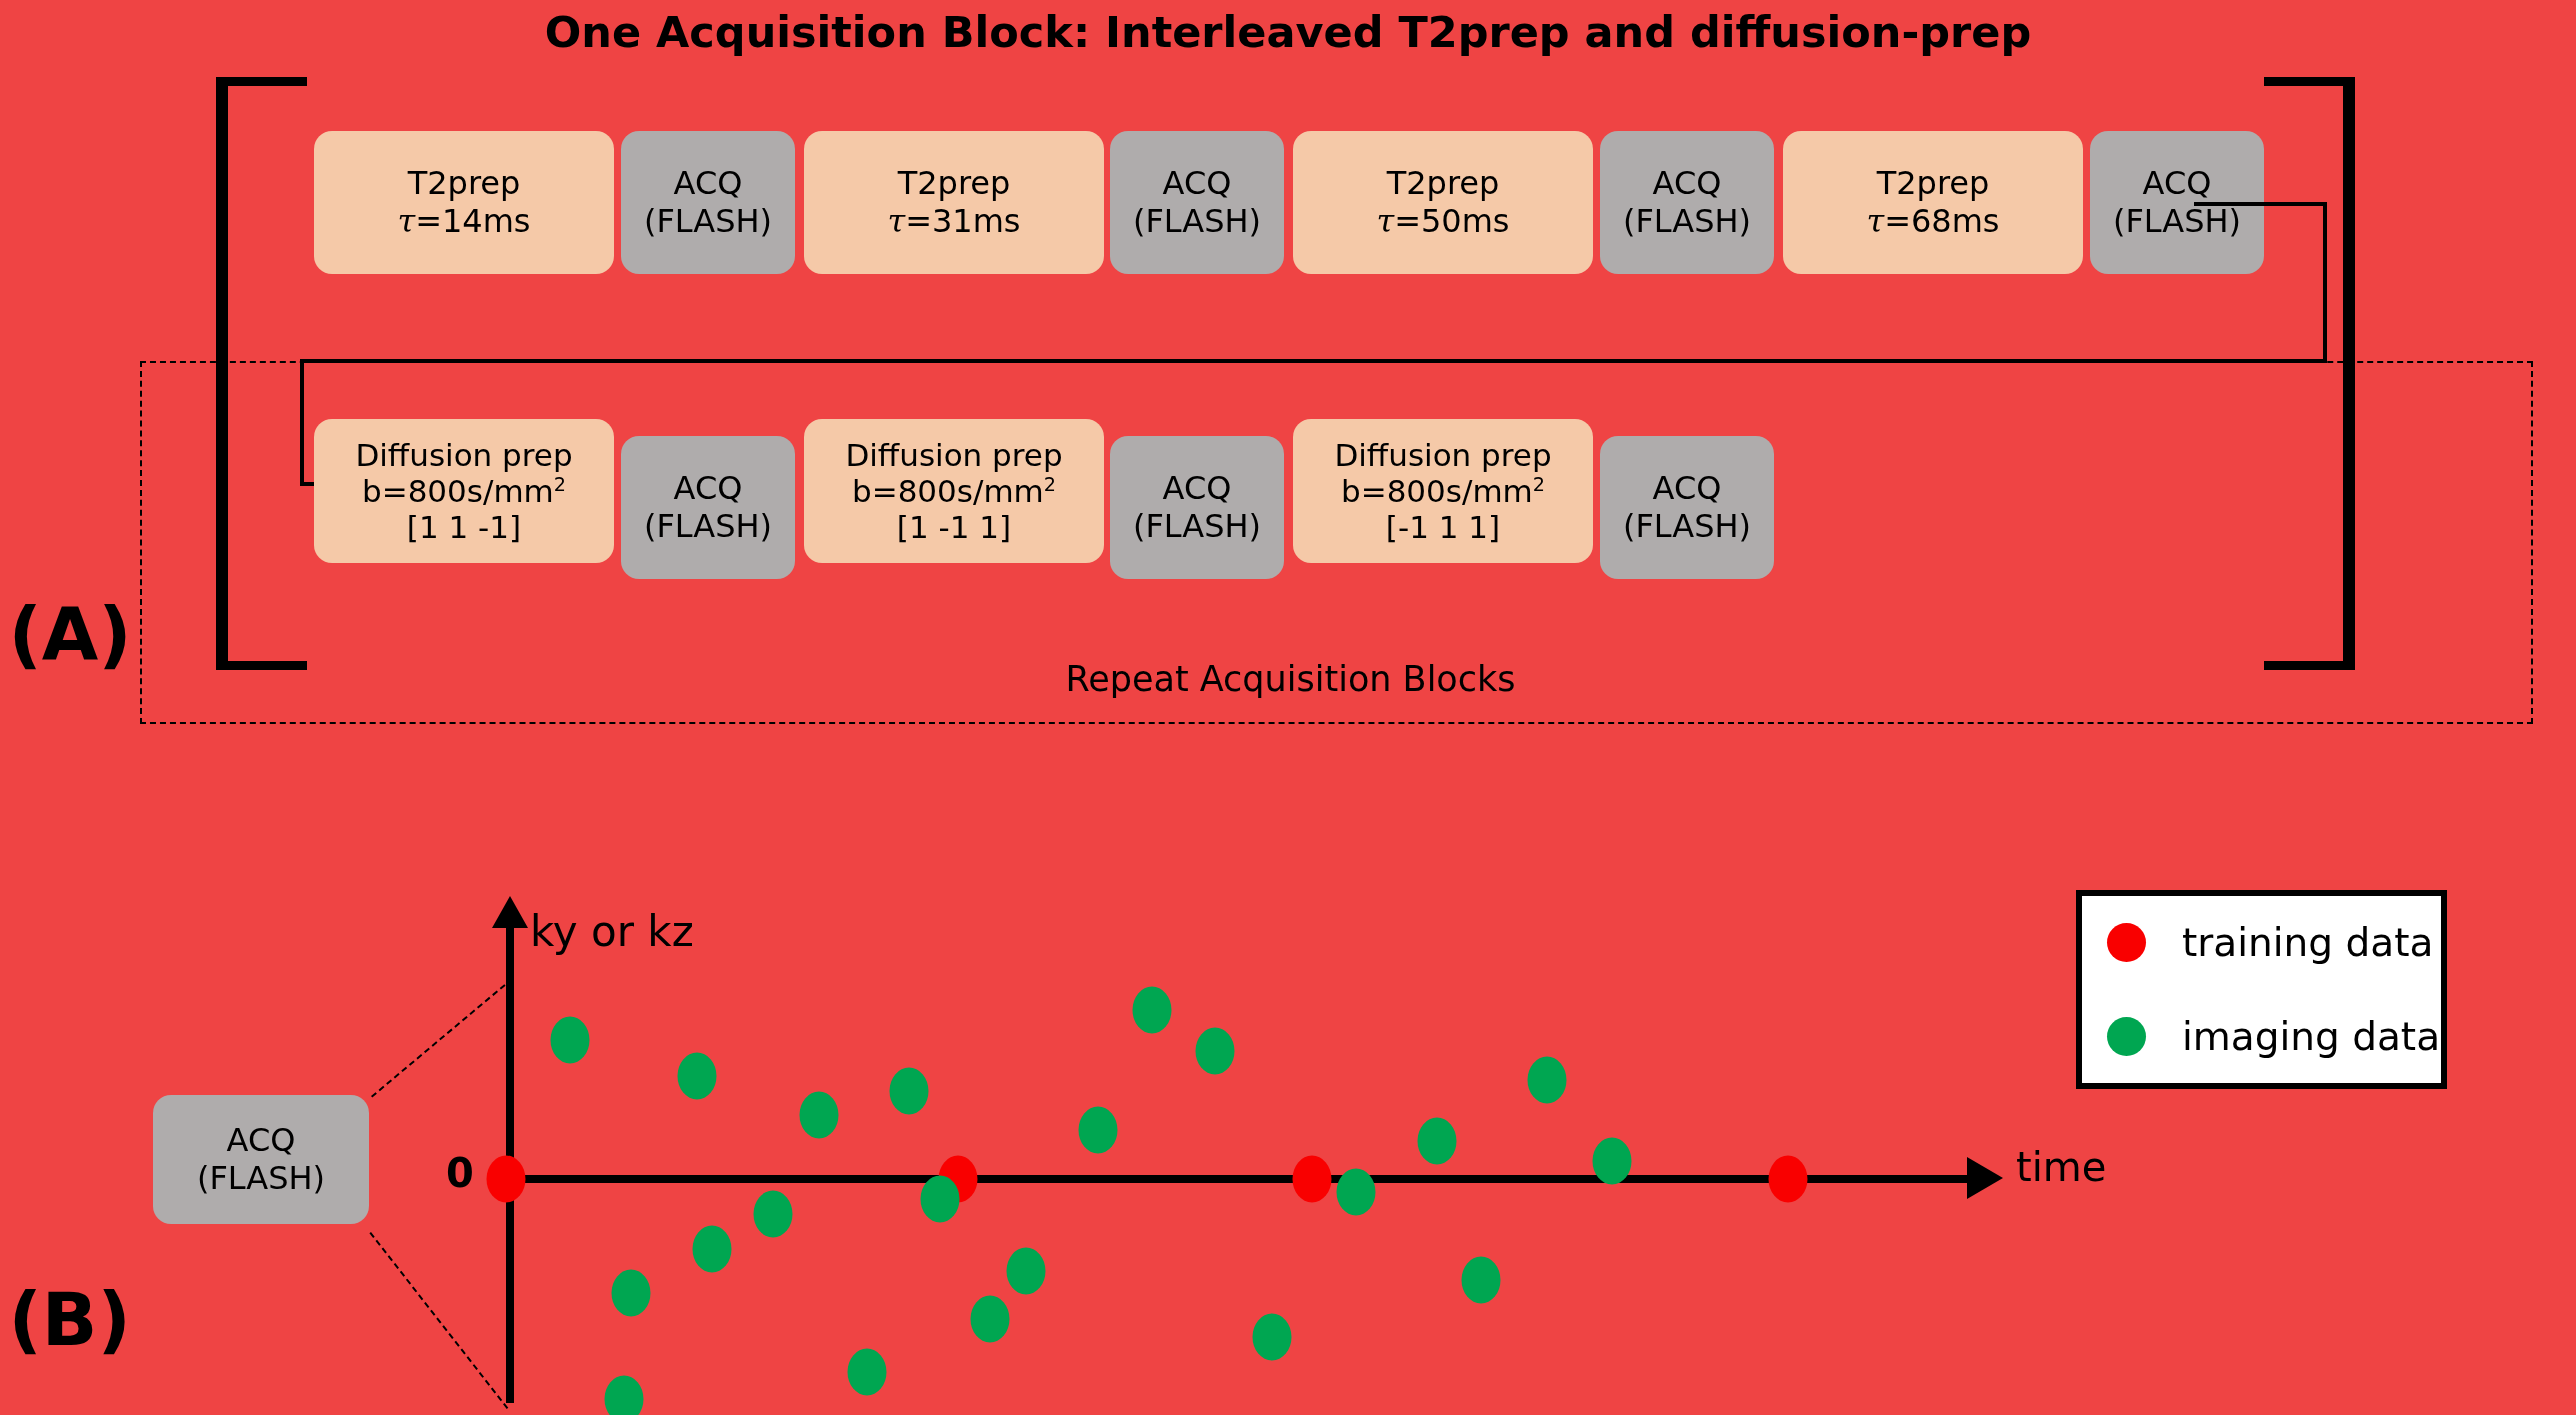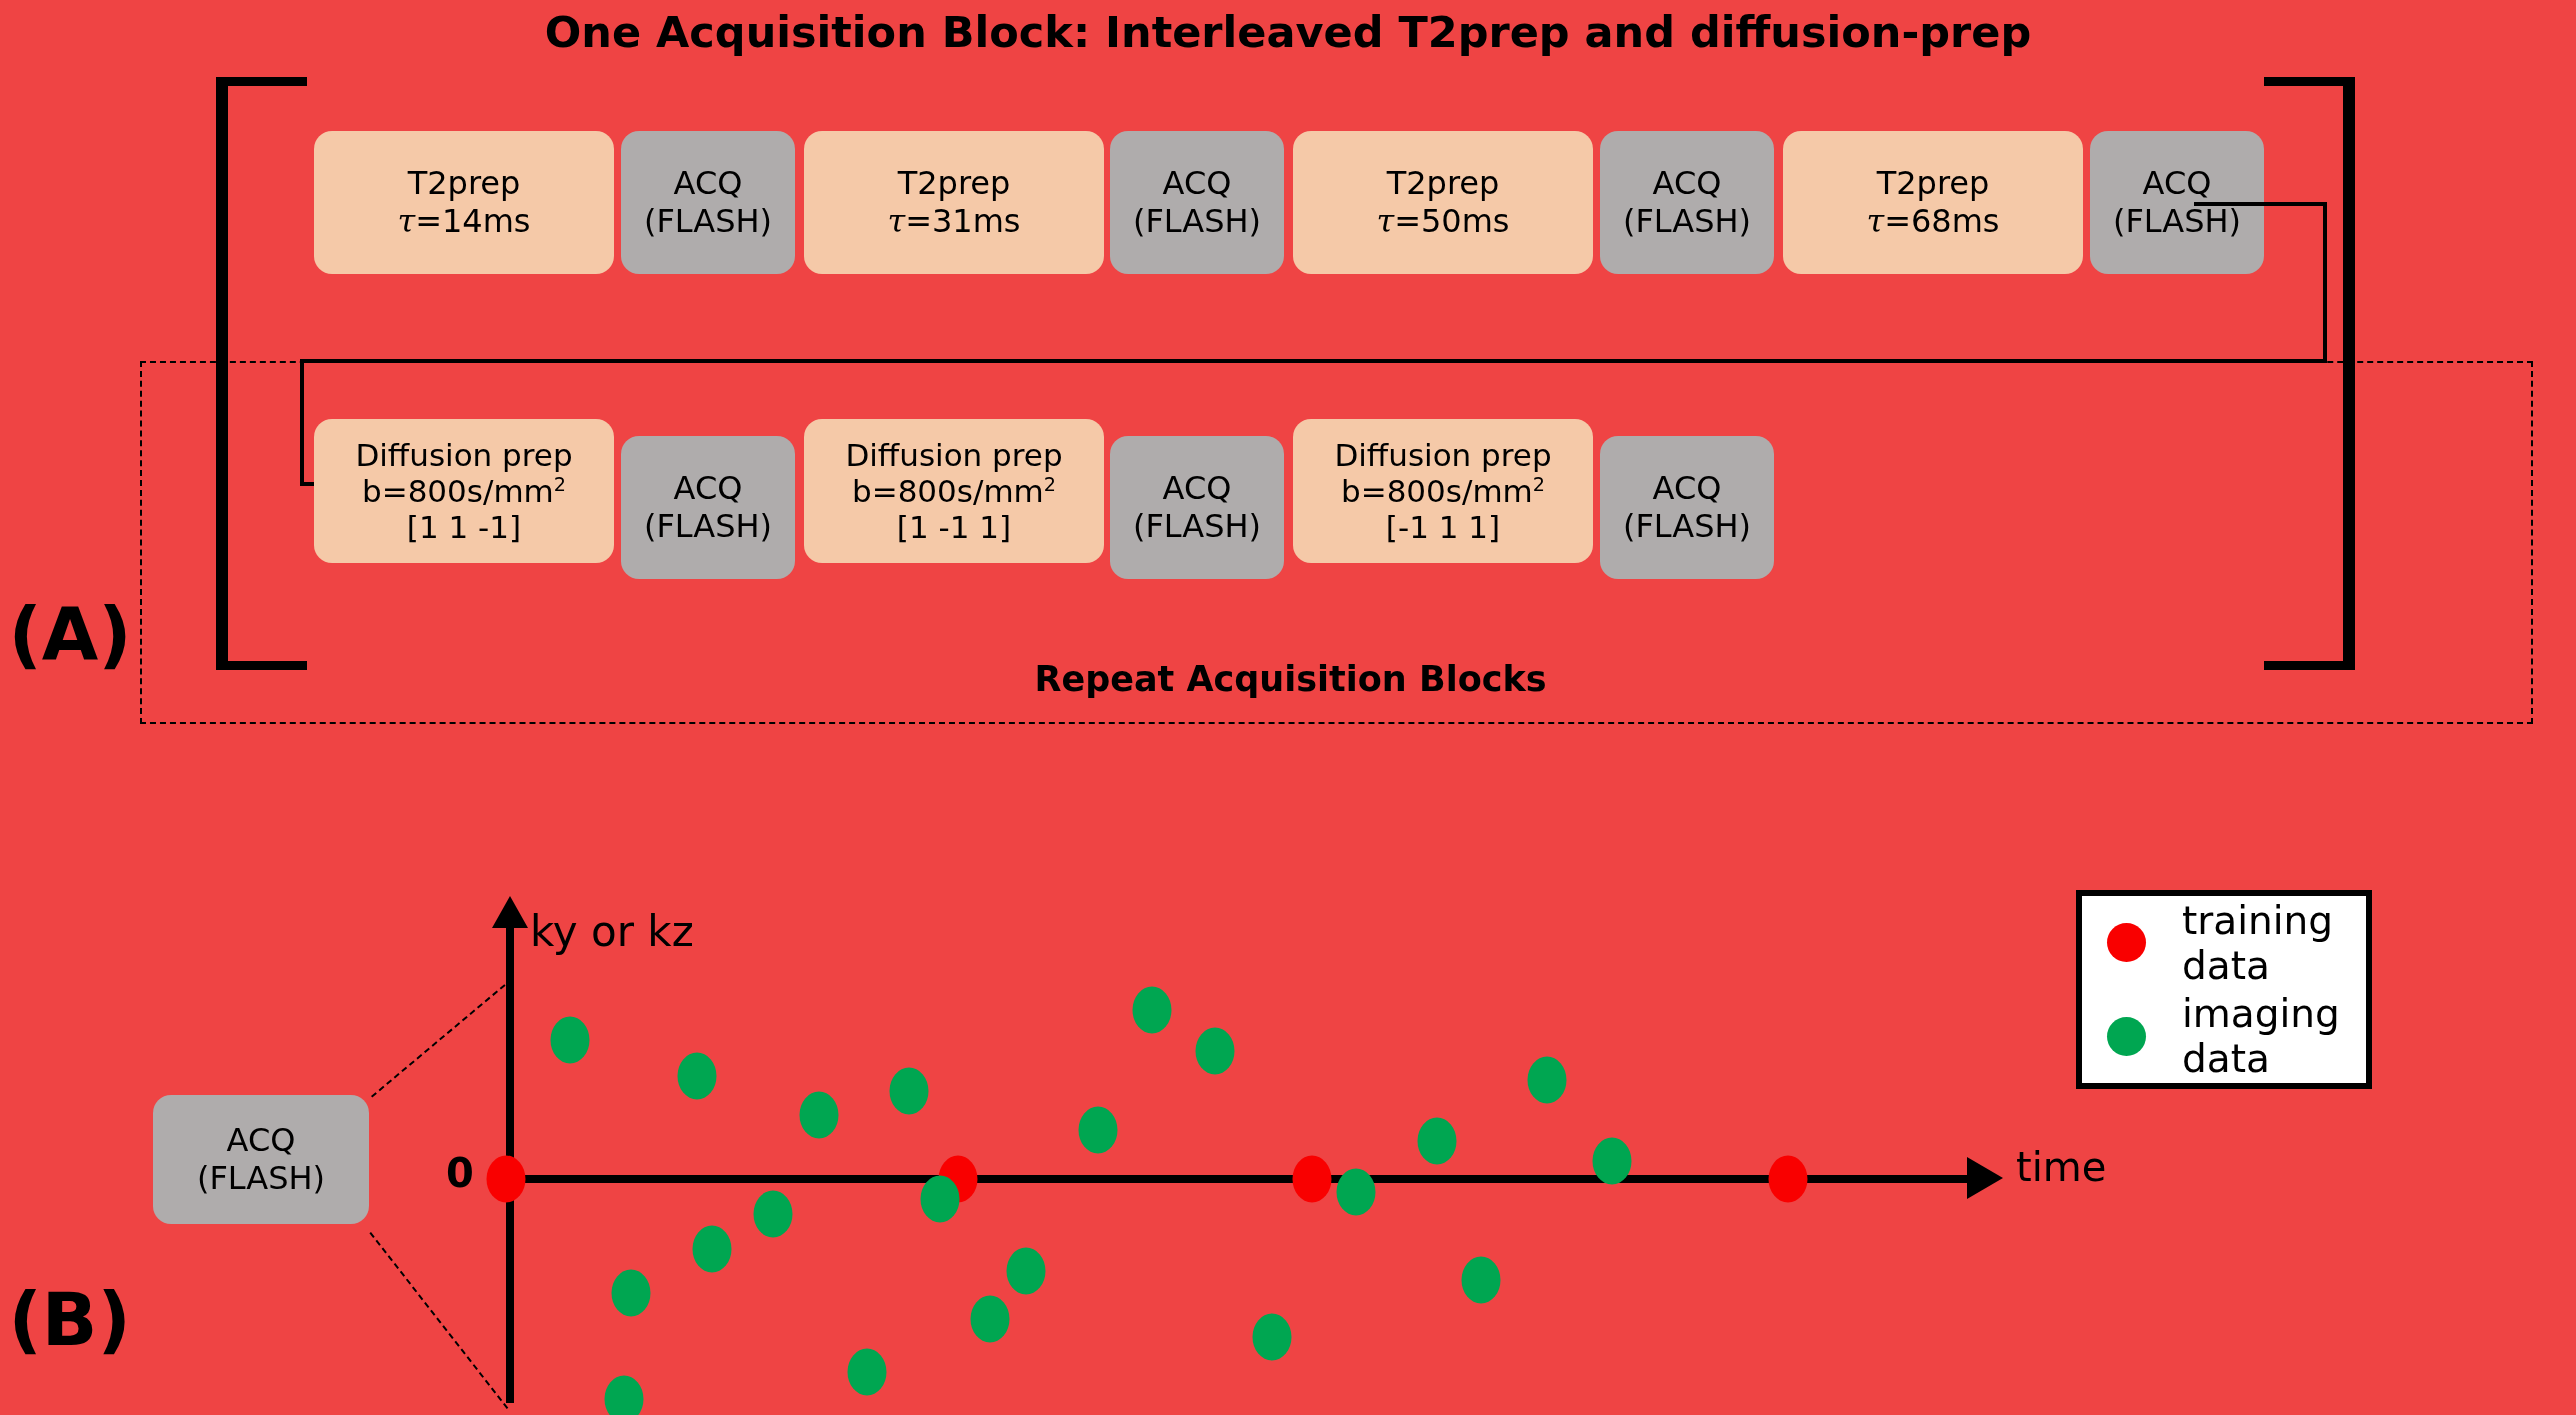--- a/index.html
+++ b/index.html
@@ -38,21 +38,21 @@
   
   #repeat-rect {
     left: 140px; top: 361px;
     width: 2393px; height: 363px;
     border: 2.8px dashed #000;
     box-sizing: border-box;
   }
   #repeat-label {
     left: 837px; top: 659px; width: 907px;
     text-align: center;
-    font-size: 35px; font-weight: bold; color: #000;
+    font-size: 35px; font-weight: normal; color: #000;
   }
 
   
   .bracket {
     width: 91px; height: 593px;
     box-sizing: border-box;
     border-top: 9.8px solid #000;
     border-bottom: 9.8px solid #000;
   }
   #bracket-left  { left: 216px;  top: 77px; border-left: 12.6px solid #000; }
@@ -152,21 +152,21 @@
     border-top: 2.8px dashed #000;
     transform-origin: 0 0;
     height: 0;
   }
   #leader-top    { left: 371px; top: 1090px; width: 174px; transform: rotate(-40deg); }
   #leader-bottom { left: 371px; top: 1226px; width: 223px; transform: rotate(52deg); }
 
   
   #legend {
     left: 2076px; top: 890px;
-    width: 296px; height: 199px;
+    width: 371px; height: 199px;
     border: 6.3px solid #000;
     background: #fff;
     box-sizing: border-box;
     display: flex; flex-direction: column;
     justify-content: space-between;
   }
   .legend-row {
     display: flex; align-items: center;
     height: 50%;
     padding-left: 25px;

